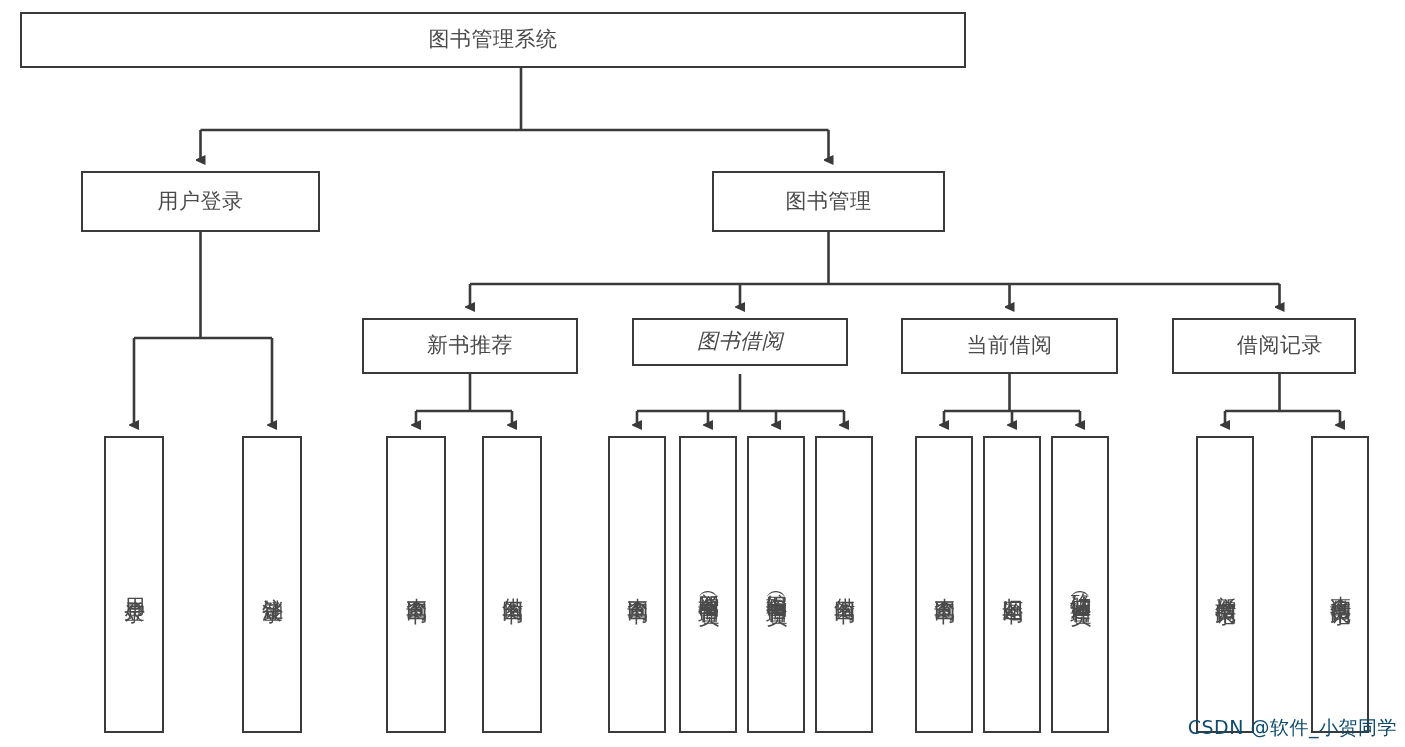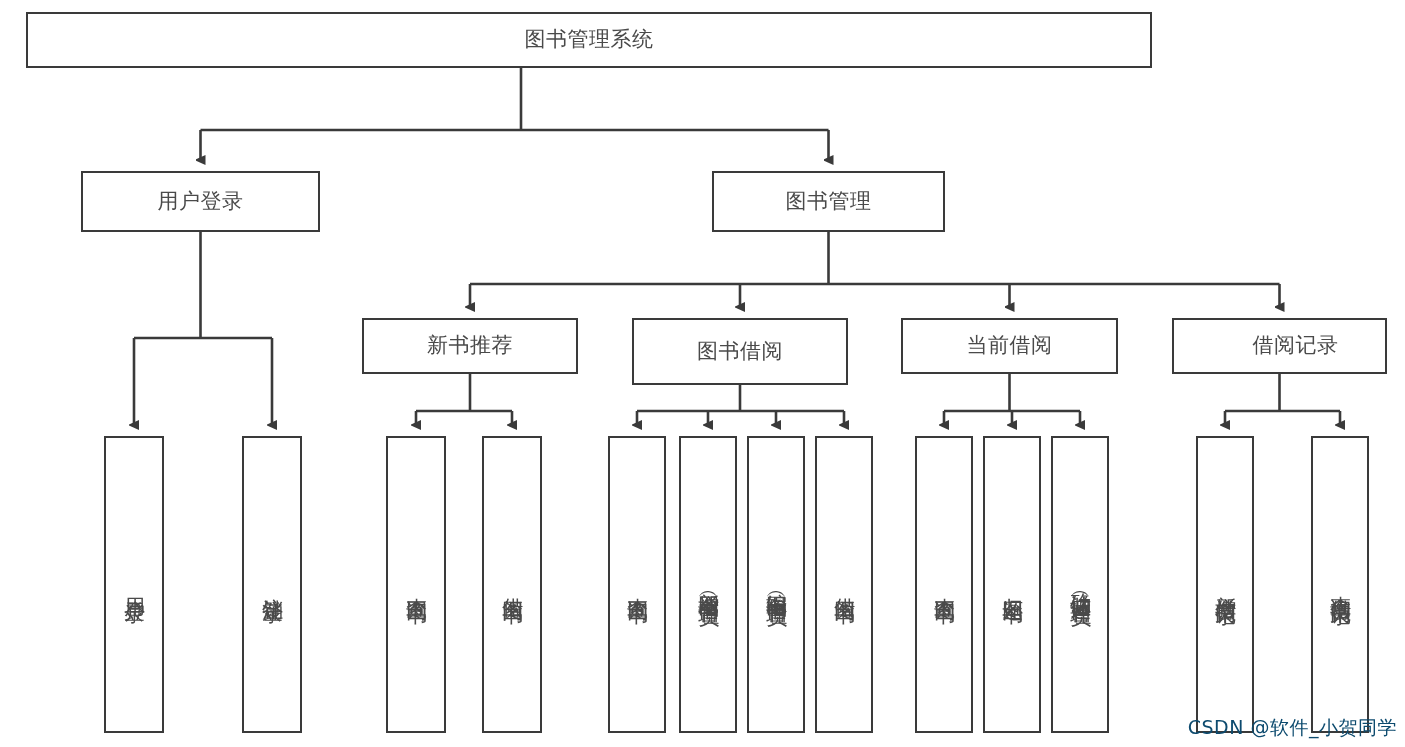--- a/index.html
+++ b/index.html
@@ -111,41 +111,41 @@
         <path d="M944,411 L944,425" marker-end="url(#arrow)"></path>
         <path d="M1012,411 L1012,425" marker-end="url(#arrow)"></path>
         <path d="M1080,411 L1080,425" marker-end="url(#arrow)"></path>
         <path d="M1279.5,374 L1279.5,411"></path>
         <path d="M1225,411 L1340,411"></path>
         <path d="M1225,411 L1225,425" marker-end="url(#arrow)"></path>
         <path d="M1340,411 L1340,425" marker-end="url(#arrow)"></path>
       </g>
   </svg>
 
-  <div class="node horiz" style="left: 26px; top: 12px; width: 1126px; height: 56px;">
+  <div class="node horiz" style="left: 20px; top: 12px; width: 946px; height: 56px;">
     <span class="label">图书管理系统</span>
   </div>
 
   <div class="node horiz" style="left: 81px; top: 171px; width: 239px; height: 61px;">
     <span class="label">用户登录</span>
   </div>
   <div class="node horiz" style="left: 362px; top: 318px; width: 216px; height: 56px;">
     <span class="label">新书推荐</span>
   </div>
 
   <div class="node horiz" style="left: 712px; top: 171px; width: 233px; height: 61px;">
     <span class="label">图书管理</span>
   </div>
-  <div class="node horiz" style="left: 632px; top: 318px; width: 216px; height: 67px;">
+  <div class="node horiz" style="left: 632px; top: 318px; width: 216px; height: 48px; font-style: italic;">
     <span class="label">图书借阅</span>
   </div>
   <div class="node horiz" style="left: 901px; top: 318px; width: 217px; height: 56px; align-items: center;">
     <span class="label">当前借阅</span>
   </div>
-  <div class="node horiz" style="left: 1172px; top: 318px; width: 215px; height: 56px; padding-left: 32px;">
+  <div class="node horiz" style="left: 1172px; top: 318px; width: 184px; height: 56px; padding-left: 32px;">
     <span class="label">借阅记录</span>
   </div>
 
   <div class="node vert" style="left: 104px; top: 436px; width: 60px; height: 297px;">
     <span class="label">用户登录</span>
   </div>
   <div class="node vert" style="left: 242px; top: 436px; width: 60px; height: 297px;">
     <span class="label">注销登录</span>
   </div>
 

